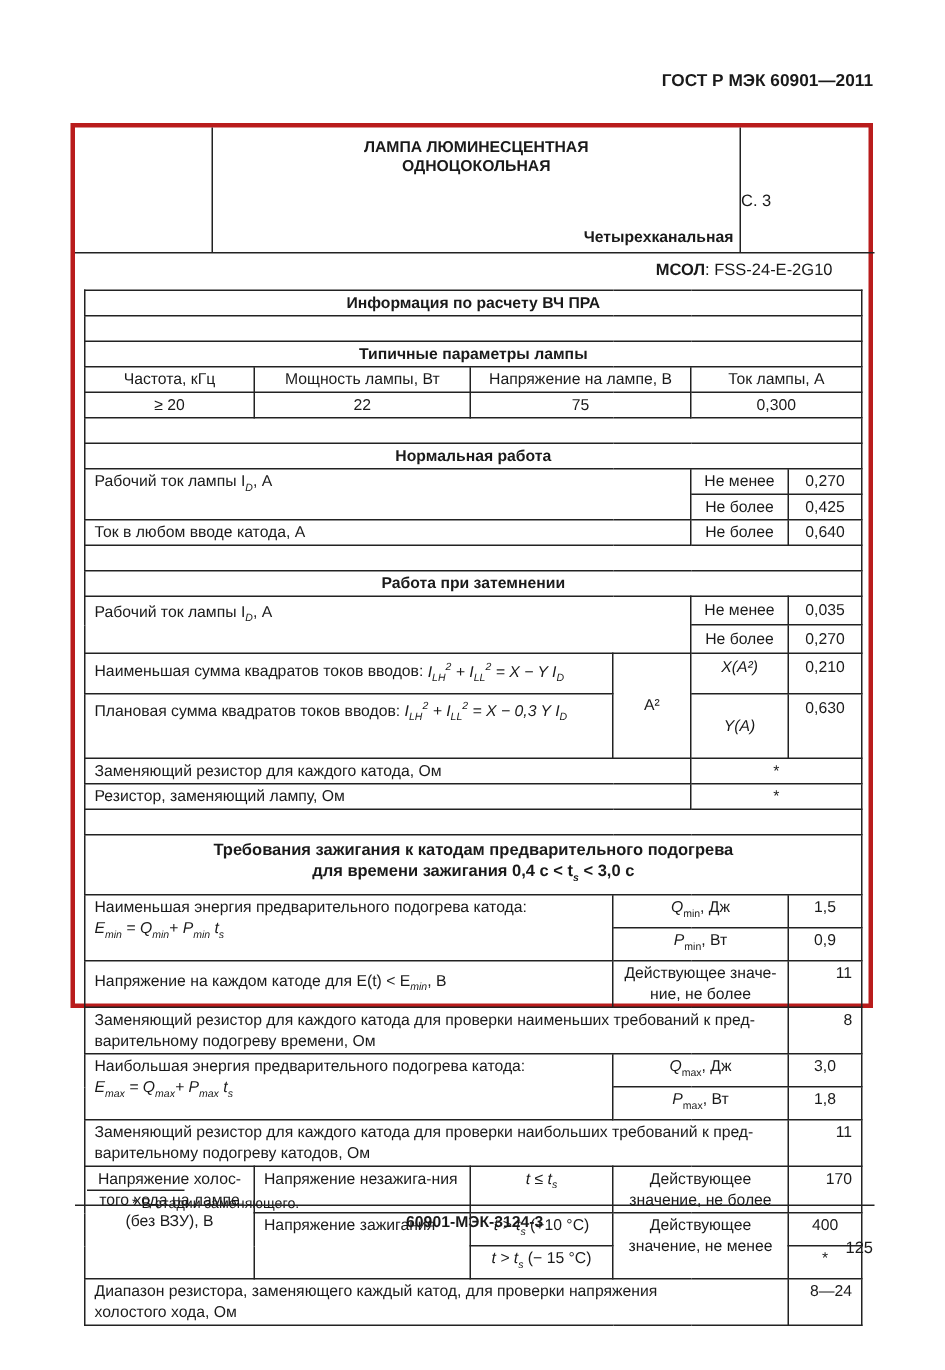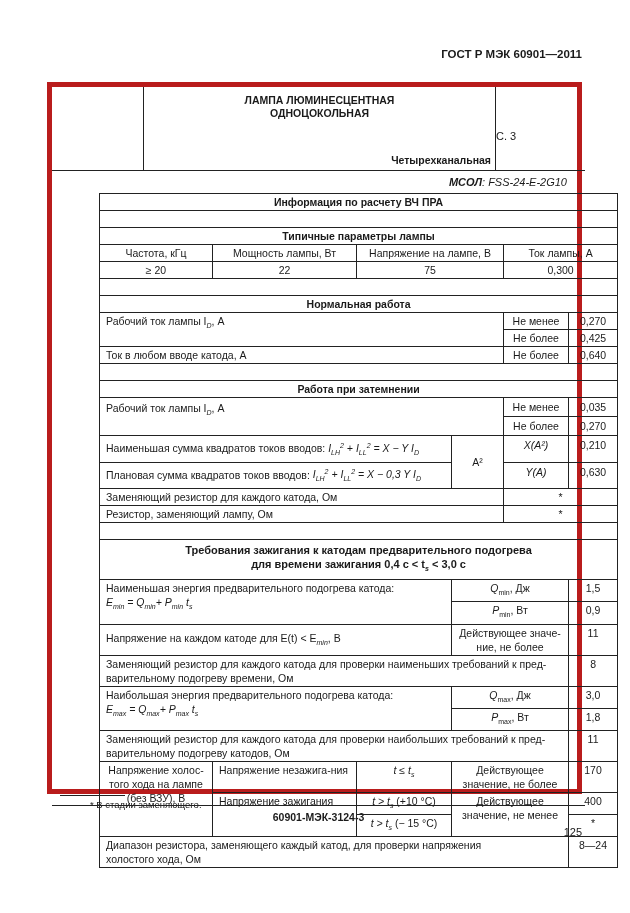--- a/index.html
+++ b/index.html
@@ -1,39 +1,39 @@
 <!DOCTYPE html>
 <html><head>
 <meta charset="utf-8">
 <style>
   html, body { margin:0; padding:0; background:#ffffff; }
   body { width:630px; height:913px; position:relative; overflow:hidden;
          font-family:"Liberation Sans", sans-serif; color:#1a1a1a; }
   .std-title { position:absolute; top:48px; right:48px; font-size:11.5px; font-weight:bold; }
   .page-num { position:absolute; top:826px; right:48px; font-size:11px; }
-  .frame { position:absolute; left:47px; top:82px; width:535px; height:712px; border:5px solid #b91c1c; box-sizing:border-box; }
+  .frame { position:absolute; left:47px; top:82px; width:535px; height:590px; border:3px solid #b91c1c; box-sizing:border-box; }
   .hdr { position:absolute; left:0; top:0; width:533px; height:83px; border-bottom:1px solid #222; }
   .hdr .c1 { position:absolute; left:0; top:0; width:91px; height:83px; border-right:1px solid #222; }
   .hdr .c2 { position:absolute; left:92px; top:0; width:351px; height:83px; border-right:1px solid #222; text-align:center; font-size:10.5px; font-weight:bold; }
   .hdr .c3 { position:absolute; left:444px; top:0; width:89px; height:83px; text-align:left; font-size:11px; }
   .hdr .t1 { margin-top:7px; line-height:13px; }
   .hdr .t2 { margin-top:12px; font-size:9.5px; }
   .hdr .t3 { position:absolute; right:4px; bottom:4px; font-size:10.5px; }
-  .msol { position:absolute; right:10px; top:89px; font-size:11px;font-style:italic; }
+  .msol { position:absolute; right:24px; top:89px; font-size:11px; }
   .msol b { font-weight:bold; }
   .footnote-line { position:absolute; left:8px; top:708px; width:65px; border-top:1px solid #222; }
   .footnote { position:absolute; left:38px; top:712px; font-size:9.5px; }
   .designation { position:absolute; left:0; top:718px; width:533px; height:23px; border-top:1px solid #222; text-align:center; font-size:10.5px; font-weight:bold; line-height:22px; }
 
-  table.main { position:absolute; left:56px; top:193px; width:518px; border-collapse:collapse; table-layout:fixed; font-size:10.5px;margin-left:43px; }
+  table.main { position:absolute; left:56px; top:193px; width:518px; border-collapse:collapse; table-layout:fixed; font-size:10.5px; }
   table.main td { border:1px solid #222; padding:1px 6px; line-height:14px; vertical-align:top; }
   td.sec { text-align:center; font-weight:bold; }
   td.blank { height:14px; }
   td.c { text-align:center; }
-  td.vb { vertical-align:bottom; text-align:center; }
+  td.vb { vertical-align:bottom; text-align:right; }
   .it { font-style:italic; }
   sub, sup { font-size:7px; }
 </style>
 </head>
 <body>
 
 <div class="std-title">ГОСТ Р МЭК 60901—2011</div>
 
 <div class="frame">
   <div class="hdr">
@@ -127,21 +127,21 @@
     <td class="c" style="padding:2px">0,270</td>
   </tr>
   <tr>
     <td colspan="3" style="padding:2px 6px"><span>Наименьшая сумма квадратов токов вводов: </span><span class="it">I<sub>LH</sub><sup>2</sup> + I<sub>LL</sub><sup>2</sup> = X − Y I<sub>D</sub></span></td>
     <td colspan="2" rowspan="2" class="c" style="vertical-align:middle">A²</td>
     <td class="c it" style="padding:2px">X(A²)</td>
     <td class="c" style="padding:2px">0,210</td>
   </tr>
   <tr>
     <td colspan="3" style="padding:2px 6px"><span>Плановая сумма квадратов токов вводов: </span><span class="it">I<sub>LH</sub><sup>2</sup> + I<sub>LL</sub><sup>2</sup> = X − 0,3 Y I<sub>D</sub></span></td>
-    <td class="c it" style="padding:2px">Y(A)</td>
+    <td class="c it" style="padding:14px">Y(A)</td>
     <td class="c" style="padding:2px">0,630</td>
   </tr>
   <tr>
     <td colspan="5">Заменяющий резистор для каждого катода, Ом</td>
     <td colspan="2" class="c">*</td>
   </tr>
   <tr>
     <td colspan="5">Резистор, заменяющий лампу, Ом</td>
     <td colspan="2" class="c">*</td>
   </tr>

